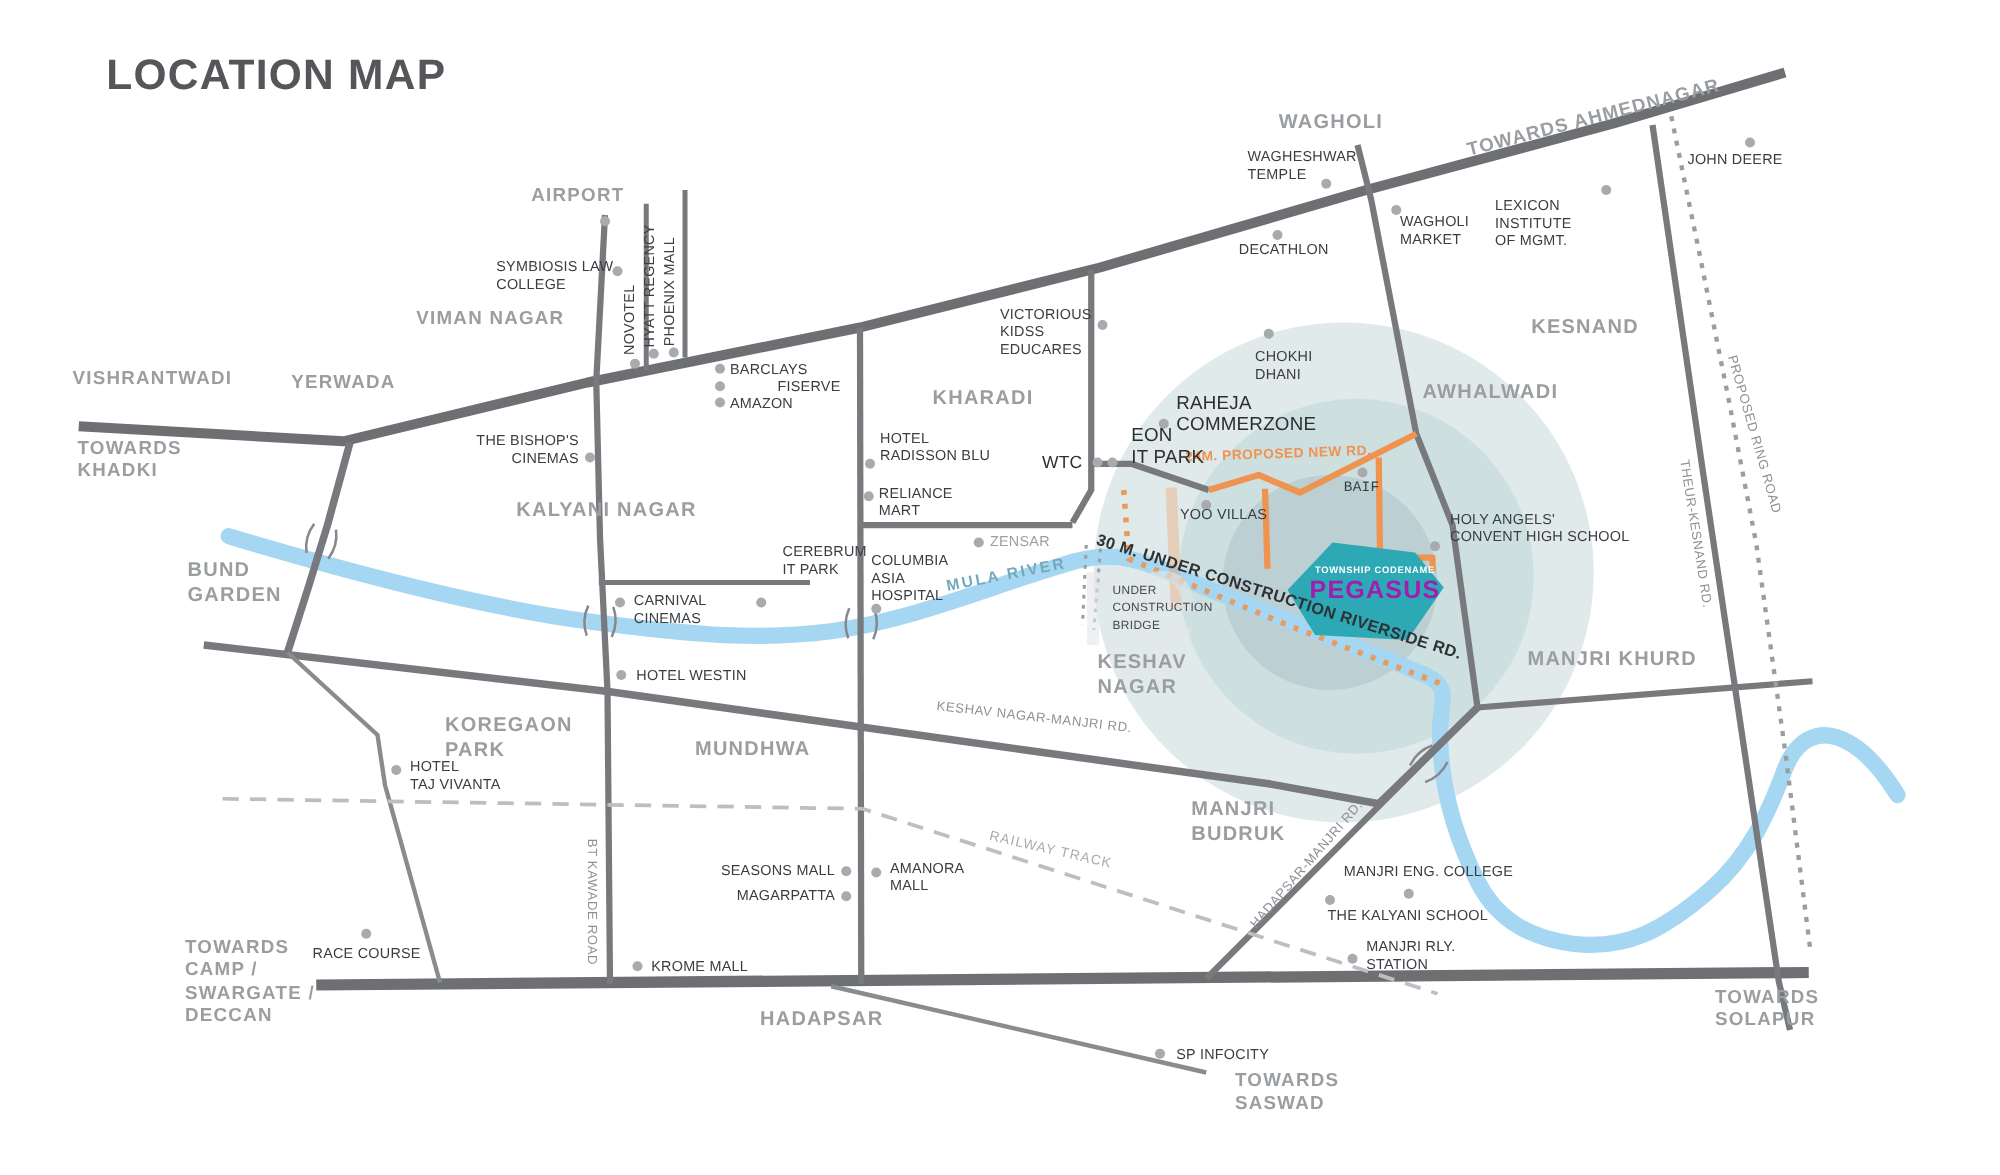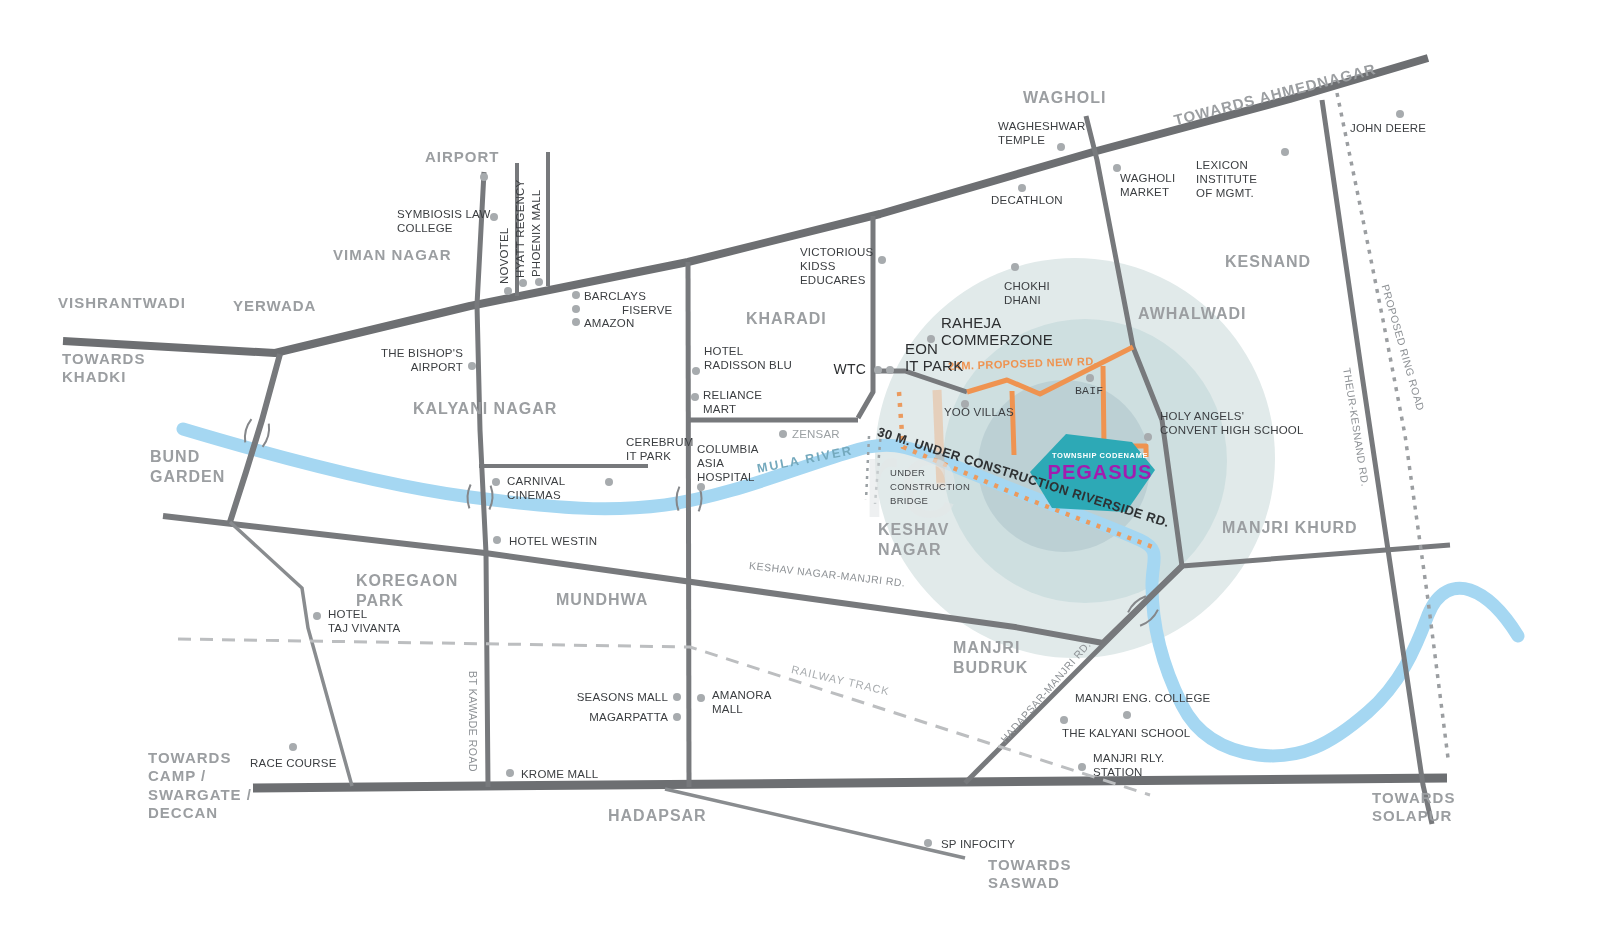--- a/index.html
+++ b/index.html
@@ -137,20 +137,21 @@
       <circle cx="1090" cy="378" r="4"></circle>
       <circle cx="1148" cy="437" r="4"></circle>
       <circle cx="1127" cy="715" r="4"></circle>
       <circle cx="1064" cy="720" r="4"></circle>
       <circle cx="1082" cy="767" r="4"></circle>
     </g>
   </svg>
 
   <div class="wm" style="left:862px;top:415px;">re</div>
 
+  <div class="lbl title" style="left:85px;top:40px;">LOCATION MAP</div>
 
   <div class="lbl area area15" style="left:58px;top:294px;">VISHRANTWADI</div>
   <div class="lbl area area15" style="left:233px;top:297px;">YERWADA</div>
   <div class="lbl area area15" style="left:333px;top:246px;">VIMAN NAGAR</div>
   <div class="lbl area area15" style="left:425px;top:148px;">AIRPORT</div>
   <div class="lbl area" style="left:413px;top:399px;">KALYANI NAGAR</div>
   <div class="lbl area" style="left:150px;top:447px;">BUND
 GARDEN</div>
   <div class="lbl area" style="left:356px;top:571px;">KOREGAON
 PARK</div>
@@ -193,21 +194,21 @@
 
   <div class="lbl dark" style="left:397px;top:207px;">SYMBIOSIS LAW
 COLLEGE</div>
   <div class="lbl dark rot" style="left:497px;top:284px;transform:rotate(-90deg);">NOVOTEL</div>
   <div class="lbl dark rot" style="left:513px;top:278px;transform:rotate(-90deg);">HYATT REGENCY</div>
   <div class="lbl dark rot" style="left:529px;top:277px;transform:rotate(-90deg);">PHOENIX MALL</div>
   <div class="lbl dark" style="left:584px;top:289px;">BARCLAYS</div>
   <div class="lbl dark" style="left:584px;top:303px;margin-left:38px;">FISERVE</div>
   <div class="lbl dark" style="left:584px;top:316px;">AMAZON</div>
   <div class="lbl dark ra" style="left:463px;top:346px;">THE BISHOP'S
-AIRPORT</div>
+CINEMAS</div>
   <div class="lbl dark" style="left:582px;top:435px;margin-left:44px;">CEREBRUM
 IT PARK</div>
   <div class="lbl dark" style="left:507px;top:474px;">CARNIVAL
 CINEMAS</div>
   <div class="lbl dark" style="left:509px;top:534px;">HOTEL WESTIN</div>
   <div class="lbl dark" style="left:328px;top:607px;">HOTEL
 TAJ VIVANTA</div>
   <div class="lbl dark" style="left:250px;top:756px;">RACE COURSE</div>
   <div class="lbl dark" style="left:521px;top:767px;">KROME MALL</div>
   <div class="lbl dark ra" style="left:668px;top:690px;">SEASONS MALL</div>

